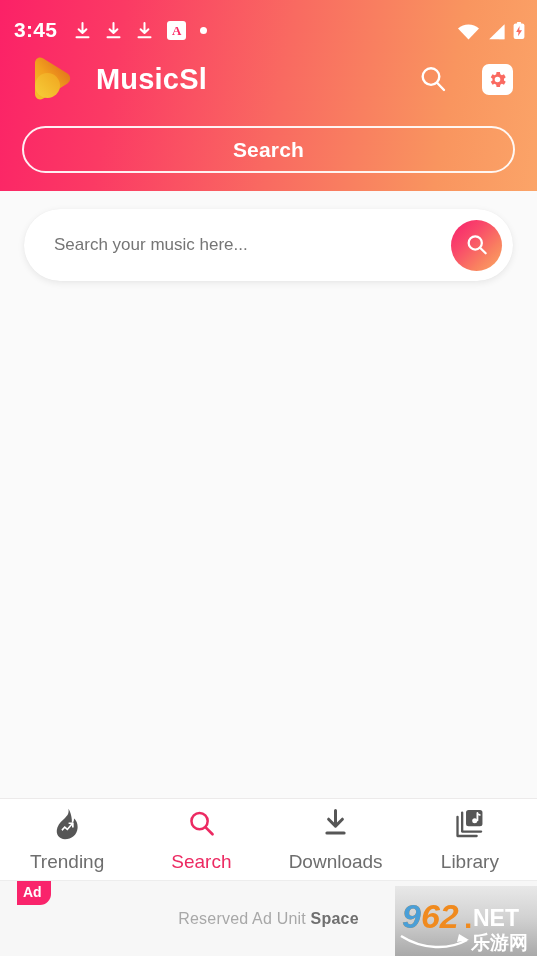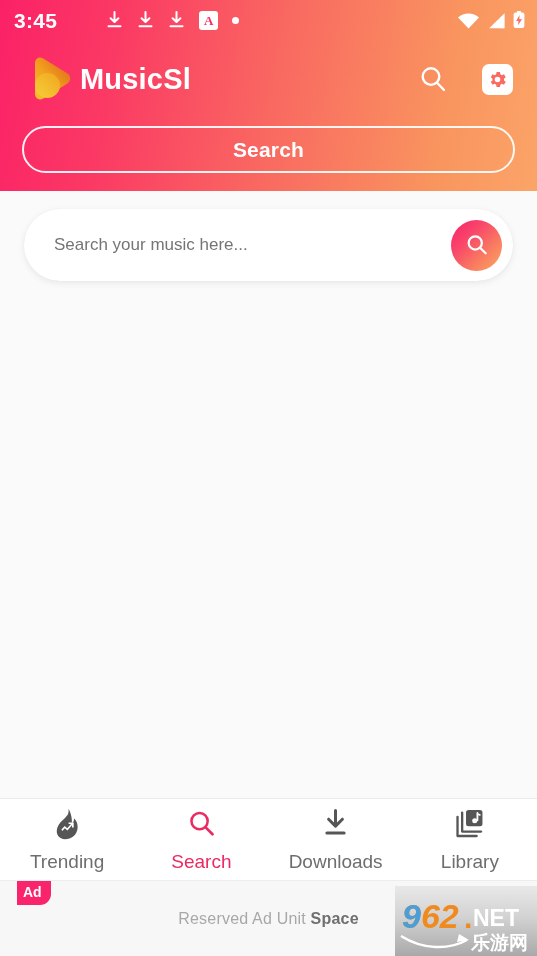--- a/index.html
+++ b/index.html
@@ -29,24 +29,23 @@
   .header-gradient {
     background: linear-gradient(100deg, #fb2167 0%, #fb3a64 22%, #f96a61 52%, #f9955f 82%, #fba468 100%);
     padding-bottom: 0;
     flex: 0 0 auto;
   }
 
   
   .statusbar {
     height: 40px;
     display: flex;
-    align-items: center;
+    align-items: flex-end;
     padding: 0 12px 0 14px;
     color: #ffffff;
-    gap: 32px;
   }
   .status-time {
     font-size: 21px;
     font-weight: bold;
     letter-spacing: .3px;
     line-height: 1;
   }
   .status-left-icons {
     display: flex;
     align-items: center;
@@ -83,21 +82,21 @@
   
   .appbar {
     height: 78px;
     display: flex;
     align-items: center;
     padding: 0 24px 0 26px;
   }
   .brand {
     display: flex;
     align-items: center;
-    gap: 4px;
+    gap: 20px;
   }
   .logo-mark { display: block; }
   .brand-title {
     color: #ffffff;
     font-size: 29px;
     font-weight: bold;
     letter-spacing: .2px;
     line-height: 1;
   }
   .appbar-actions {

